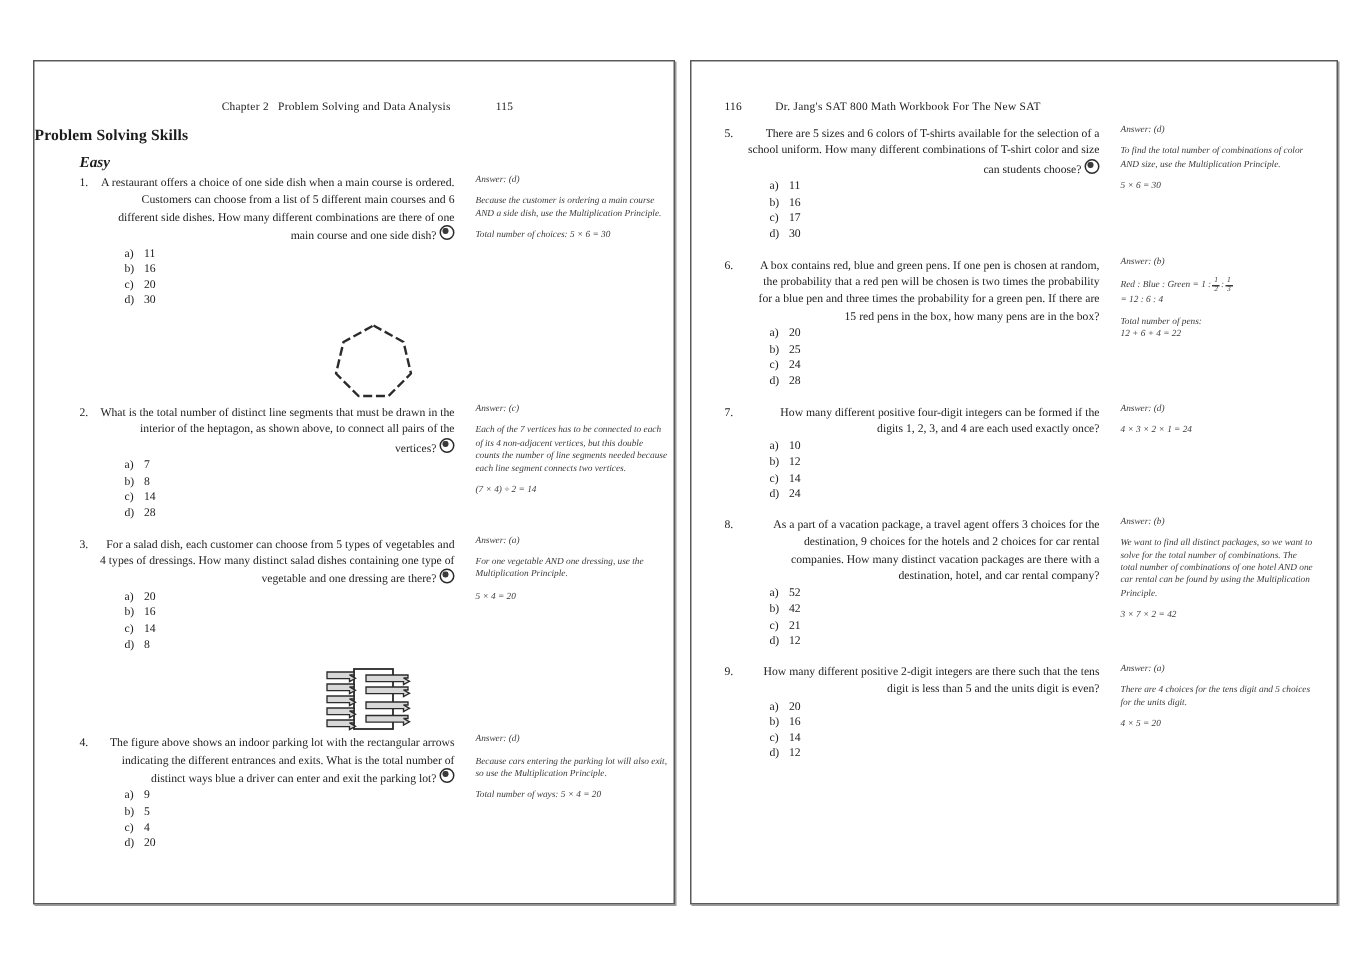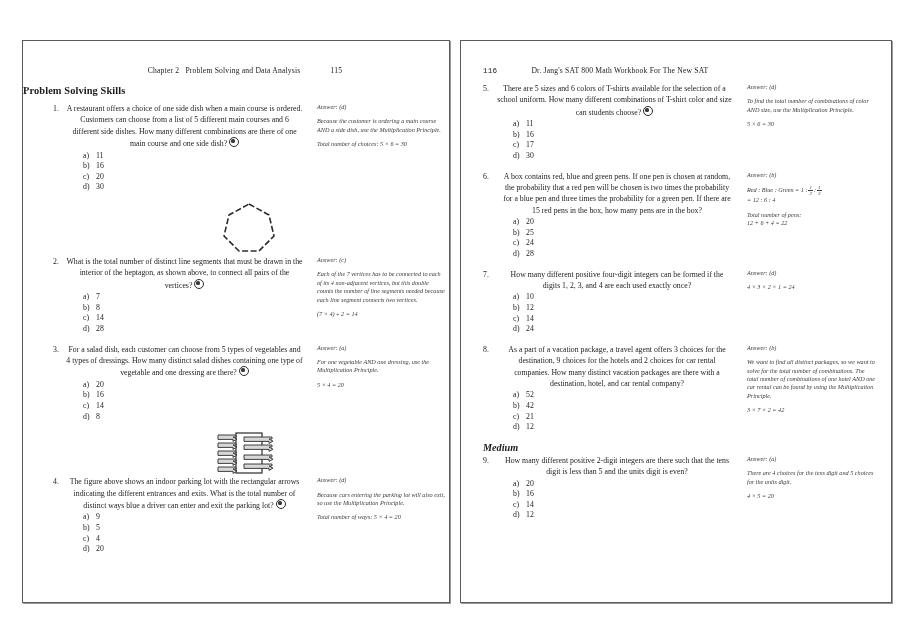--- a/index.html
+++ b/index.html
@@ -56,21 +56,21 @@
     box-sizing: border-box;
   }
   .runhead-left .rh-chap { margin-right: 4px; padding-left: 24px; }
   .runhead-left .rh-pg  { margin-left: 28px; }
 
   .runhead-right {
     position: absolute;
     top: 25px;
     left: 22px;
   }
-  .runhead-right .rh-pg { margin-right: 32px; font-family: Liberation Mono, monospace; }
+  .runhead-right .rh-pg { margin-right: 20px; }
 
   .doc-title {
     position: absolute;
     top: 44px;
     left: 0;
     width: 100%;
     text-align: left;
     font-size: 10.4px;
     font-weight: bold;
     letter-spacing: .1px;
@@ -104,21 +104,21 @@
     width: 13px;
     flex: 0 0 13px;
     font-size: 7.8px;
     line-height: 11.4px;
     text-align: left;
   }
   .qnum.wide { width: 18px; flex: 0 0 18px; }
   .qtext {
     font-size: 7.8px;
     line-height: 11.4px;
-    text-align: center;
+    text-align: right;
   }
   .circ-icon {
     display: inline-block;
     width: 8px;
     height: 8px;
     border: 1px solid #2b2b2b;
     border-radius: 50%;
     position: relative;
     vertical-align: -1px;
     margin-left: 2px;
@@ -212,20 +212,21 @@
       <div class="runhead runhead-left">
         <span class="rh-chap">Chapter 2</span>
         <span>Problem Solving and Data Analysis</span>
         <span class="rh-pg">115</span>
       </div>
 
       <div class="doc-title">Problem Solving Skills</div>
 
       <div class="pagebody-left">
 
+        <div class="difficulty">Easy</div>
 
         <div class="qblock">
           <div class="qmain">
             <div class="qnum-row">
               <div class="qnum">1.</div>
               <div class="qtext"><span>A restaurant offers a choice of one side dish when a main course is ordered. Customers can choose from a list of 5 different main courses and 6 different side dishes. How many different combinations are there of one main course and one side dish?</span><span class="circ-icon"></span></div>
             </div>
             <ul class="choices">
               <li>
                   <span class="ltr">a)</span>
@@ -506,21 +507,20 @@
                 </li>
             </ul>
           </div>
           <div class="qside">
             <div class="ans">Answer:  (b)</div>
             <p>We want to find all distinct packages, so we want to solve for the total number of combinations. The total number of combinations of one hotel AND one car rental can be found by using the Multiplication Principle.</p>
             <p class="calc">3 × 7 × 2 = 42</p>
           </div>
         </div>
 
-        <div class="difficulty">Medium</div>
 
         <div class="qblock">
           <div class="qmain">
             <div class="qnum-row">
               <div class="qnum wide">9.</div>
               <div class="qtext"><span>How many different positive 2-digit integers are there such that the tens digit is less than 5 and the units digit is even?</span></div>
             </div>
             <ul class="choices">
               <li>
                   <span class="ltr">a)</span>

